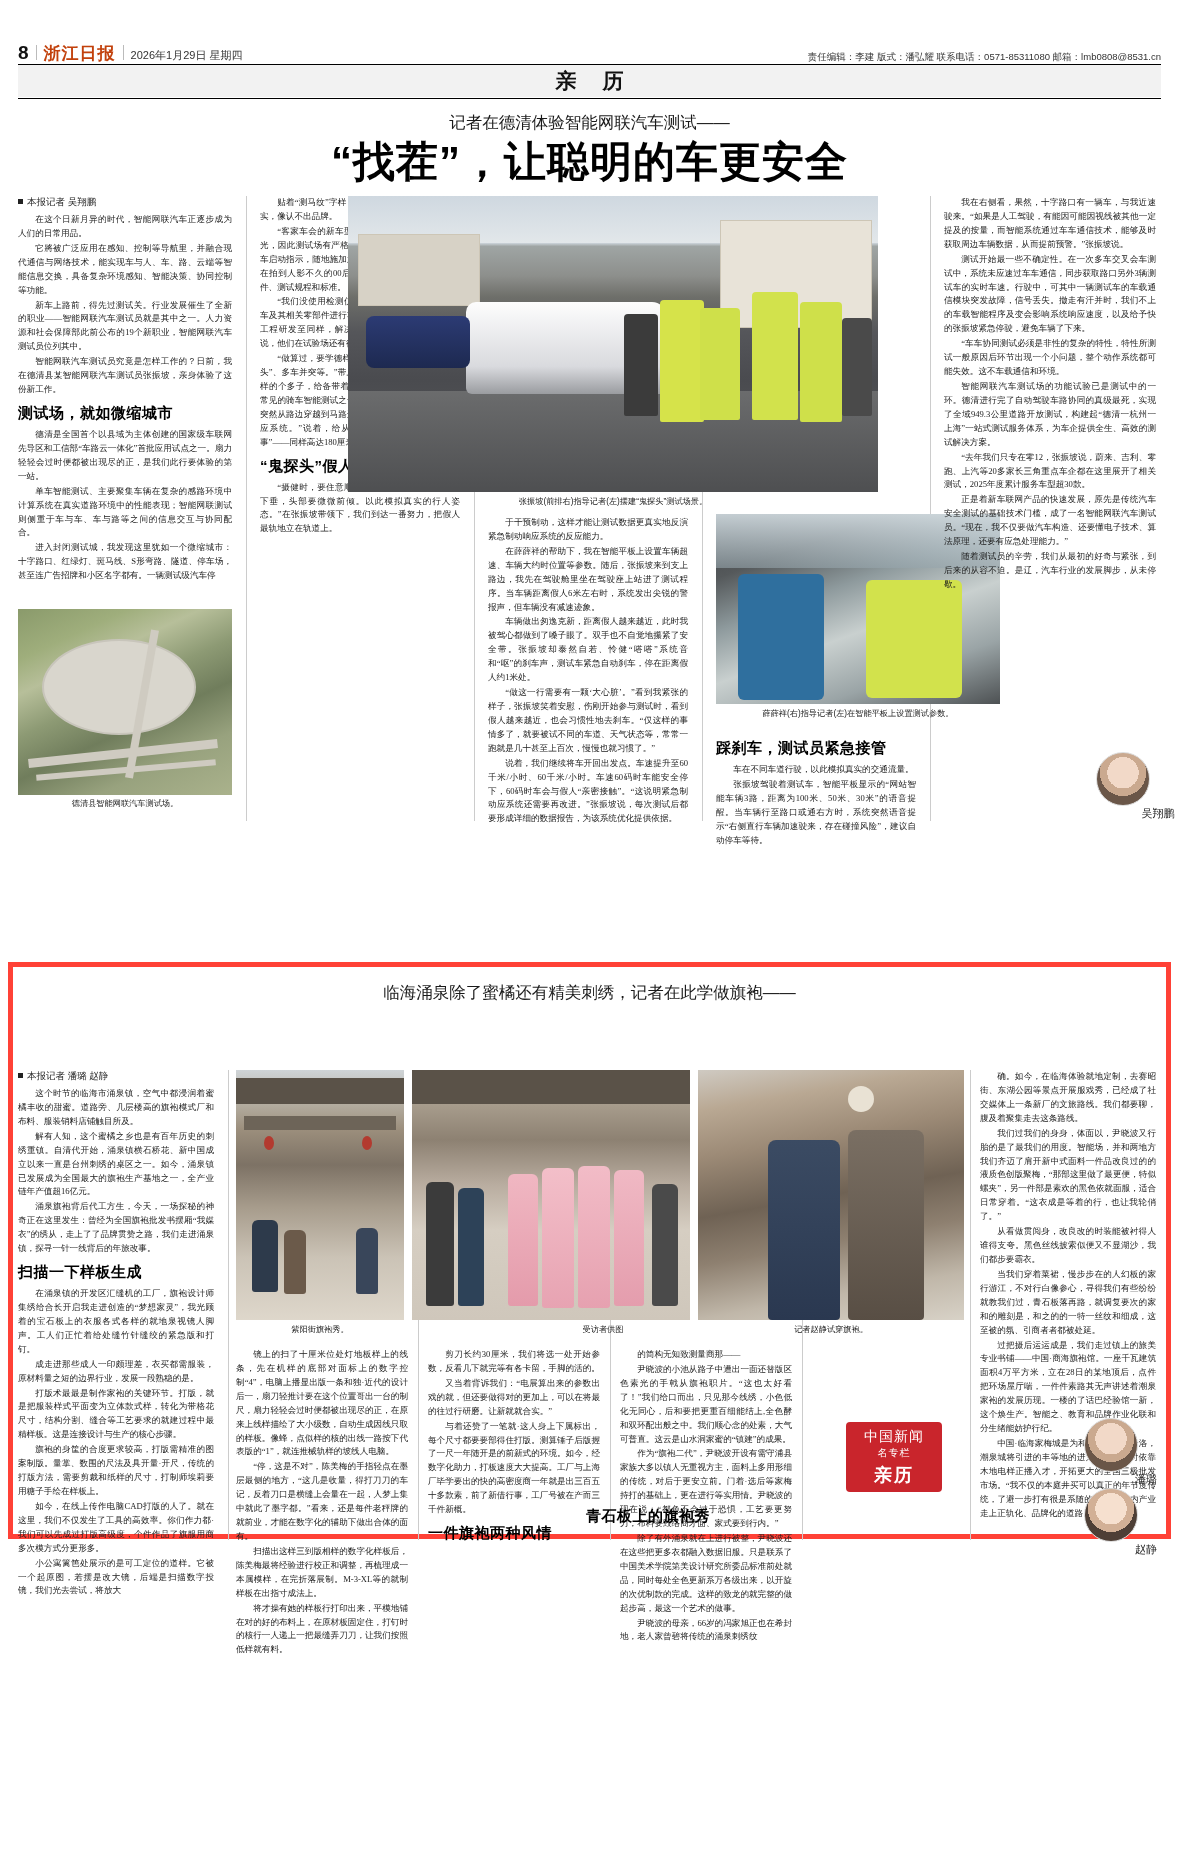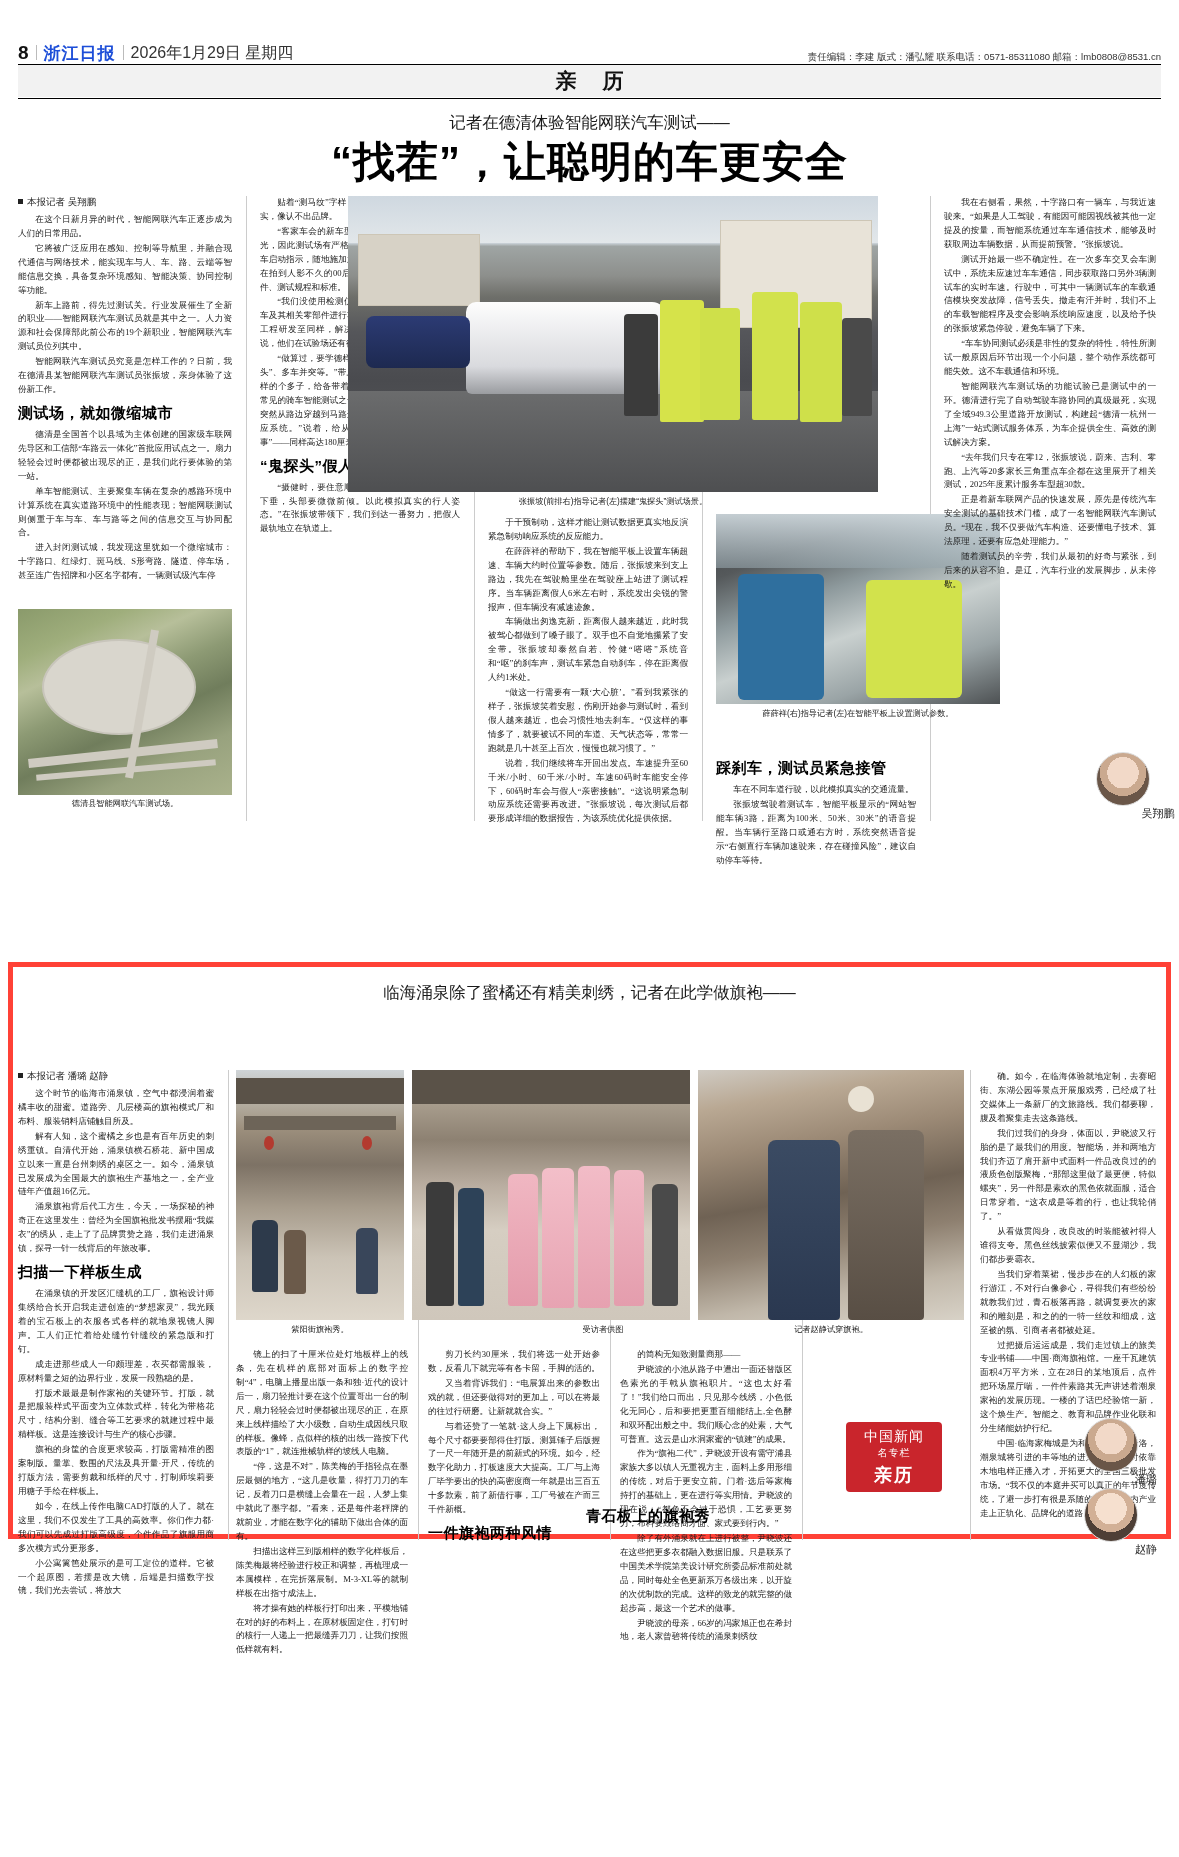--- a/index.html
+++ b/index.html
@@ -3,22 +3,22 @@
 <meta charset="utf-8">
 <style>
   html,body{margin:0;padding:0;background:#ffffff;}
   body{width:1179px;height:1857px;font-family:"Liberation Serif","DejaVu Serif",serif;color:#111;position:relative;overflow:hidden;}
   .page{position:absolute;left:0;top:0;width:1179px;height:1857px;background:#fff;}
 
   
   .masthead{position:absolute;left:18px;top:38px;width:1143px;height:24px;display:flex;align-items:flex-end;}
   .mh-page{font-size:19px;font-weight:bold;color:#111;font-family:"Liberation Sans",sans-serif;line-height:1;}
   .mh-sep{display:inline-block;width:1px;height:15px;background:#bbb;margin:0 7px 2px 7px;}
-  .mh-logo{font-size:17px;font-weight:bold;color:#1d4ed8;letter-spacing:1px;font-family:"Liberation Sans",sans-serif;line-height:1;}
-  .mh-date{font-size:16px;color:#333;font-family:"Liberation Sans",sans-serif;line-height:1;margin-bottom:1px;}
+  .mh-logo{font-size:17px;font-weight:bold;color:#c2410c;letter-spacing:1px;font-family:"Liberation Sans",sans-serif;line-height:1;}
+  .mh-date{font-size:11px;color:#333;font-family:"Liberation Sans",sans-serif;line-height:1;margin-bottom:1px;}
   .mh-right{margin-left:auto;font-size:9.5px;color:#333;font-family:"Liberation Sans",sans-serif;line-height:1;margin-bottom:1px;}
   .mh-rule{position:absolute;left:18px;top:64px;width:1143px;height:1px;background:#000;}
 
   
   .secband{position:absolute;left:18px;top:65px;width:1143px;height:32px;background:#f2f2f2;}
   .secband .title{position:absolute;left:0;top:0;width:100%;height:32px;line-height:32px;text-align:center;
       font-size:21px;font-weight:bold;letter-spacing:10px;text-indent:10px;color:#111;font-family:"Liberation Sans",sans-serif;}
   .secrule{position:absolute;left:18px;top:98px;width:1143px;height:1px;background:#000;}
 
   
@@ -193,21 +193,21 @@
       </div>
     </div>
 
     <div class="photo ph-incar" style="left:698px;top:318px;width:284px;height:190px;">
       <div class="glass" style="left:0;top:0;width:284px;height:54px;"></div>
       <div class="vest" style="left:150px;top:66px;width:96px;height:118px;background:#d2e24c;"></div>
       <div class="vest" style="left:22px;top:60px;width:86px;height:126px;background:#2f6f9e;"></div>
     </div>
     <div class="cap" style="left:698px;top:512px;width:284px;">薛薛祥(右)指导记者(左)在智能平板上设置测试参数。</div>
 
-    <div style="position:absolute;left:698px;top:556px;width:200px;">
+    <div style="position:absolute;left:698px;top:536px;width:200px;">
       <div class="subhead">踩刹车，测试员紧急接管</div>
       <div class="bodytext">
         <p>车在不同车道行驶，以此模拟真实的交通流量。</p>
         <p>张振坡驾驶着测试车，智能平板显示的“网站智能车辆3路，距离为100米、50米、30米”的语音提醒。当车辆行至路口或通右方时，系统突然语音提示“右侧直行车辆加速驶来，存在碰撞风险”，建议自动停车等待。</p>
       </div>
     </div>
 
     <div style="position:absolute;left:926px;top:0;width:212px;">
       <div class="bodytext">
         <p>我在右侧看，果然，十字路口有一辆车，与我近速驶来。“如果是人工驾驶，有能因可能因视线被其他一定提及的按量，而智能系统通过车车通信技术，能够及时获取周边车辆数据，从而提前预警。”张振坡说。</p>

